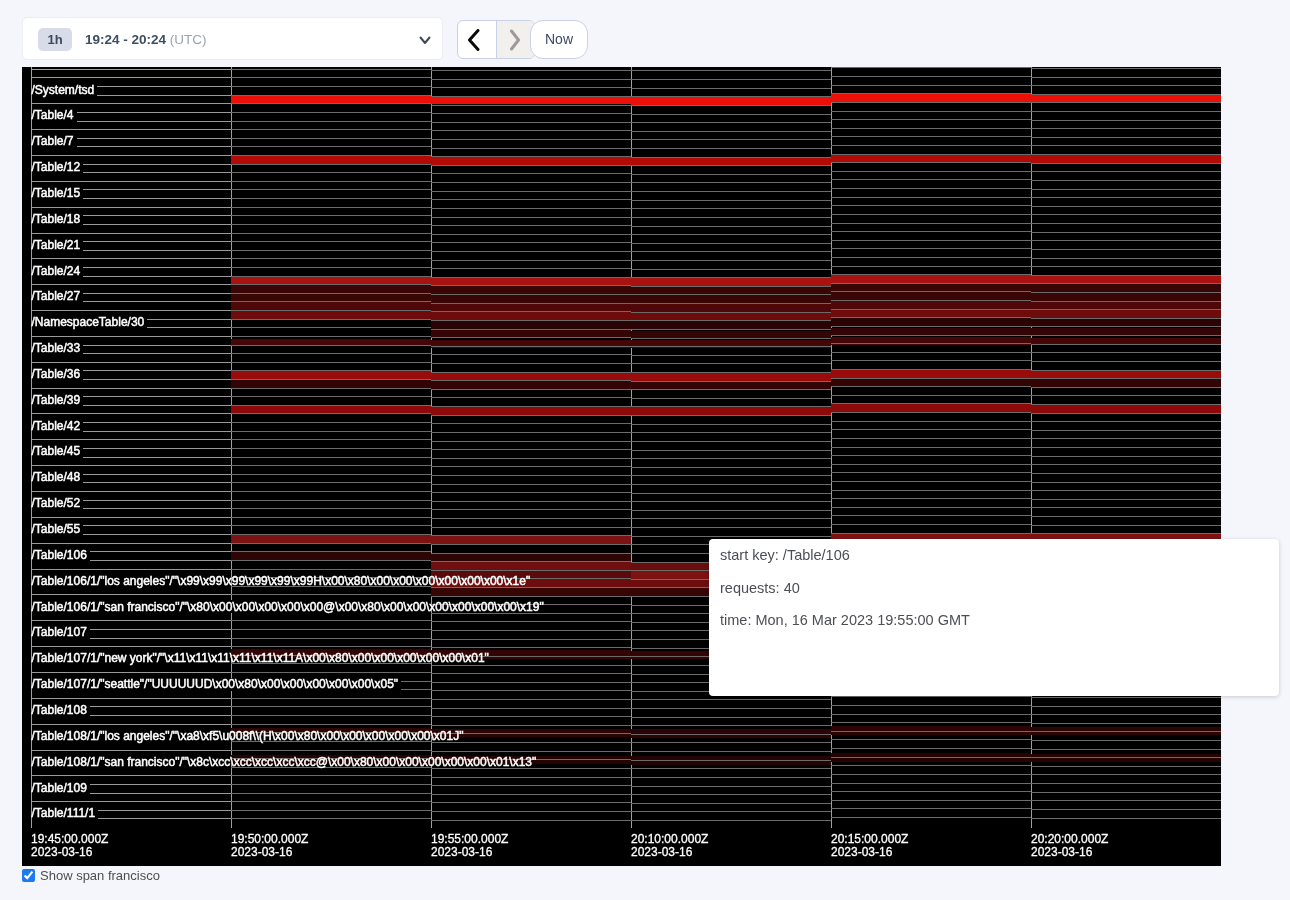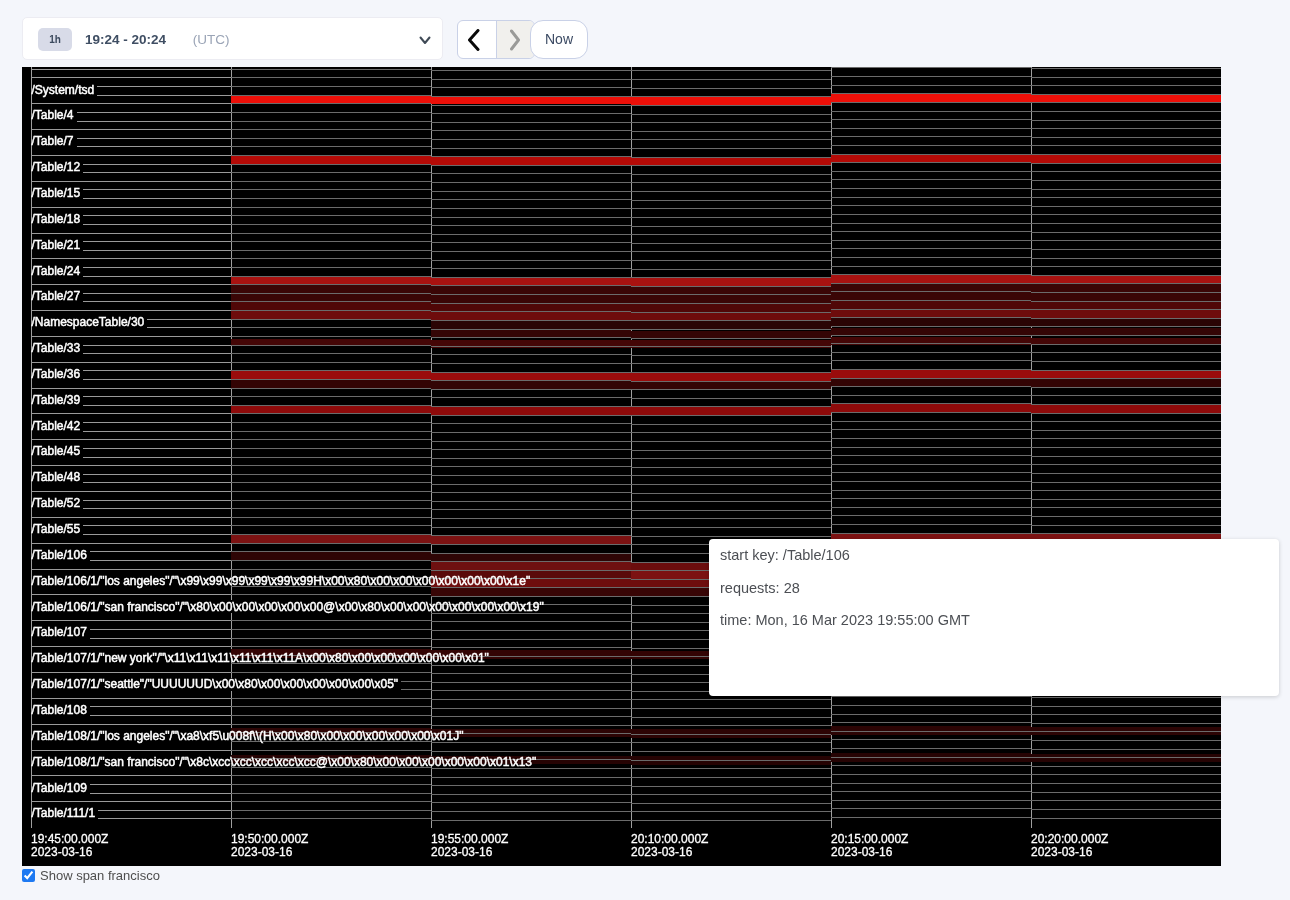--- a/index.html
+++ b/index.html
@@ -1,23 +1,23 @@
 <!DOCTYPE html>
 <html><head><meta charset="utf-8">
 <style>
   * { margin:0; padding:0; box-sizing:border-box; }
   html,body { width:1290px; height:900px; background:#f4f6fb; font-family:"Liberation Sans", sans-serif; }
   .selector { position:absolute; left:22px; top:17px; width:421px; height:43px; background:#fff;
               border:1px solid #ececf2; border-radius:5px; display:flex; align-items:center; }
   .badge { position:absolute; left:15px; top:10px; width:34px; height:23px; background:#d8dbe8;
-            border-radius:5px; color:#3c4a5e; font-size:10px; font-weight:bold; text-align:center;
+            border-radius:5px; color:#3c4a5e; font-size:13px; font-weight:bold; text-align:center;
             line-height:23px; }
   .trange { position:absolute; left:62px; top:0; height:43px; line-height:43px; font-size:13.5px;
              color:#3f4e63; font-weight:bold; white-space:pre; }
-  .trange span { color:#9aa4b6; font-weight:normal;margin-left:23px; }
+  .trange span { color:#9aa4b6; font-weight:normal; }
   .chev { position:absolute; right:11px; top:18px; }
   .navgrp { position:absolute; left:457px; top:20px; width:78px; height:39px;
              border:1px solid #c9d1e7; border-radius:6px; background:#fff; display:flex; overflow:hidden; }
   .navgrp .b1 { width:38.5px; height:100%; display:flex; align-items:center; justify-content:center; }
   .navgrp .b1 svg { margin-right:7px; }
   .navgrp .b2 { width:38.5px; height:100%; background:#f1f0ed; border-left:1px solid #c9d1e7;
                  display:flex; align-items:center; justify-content:center; }
   .nowbtn { position:absolute; left:530px; top:20px; width:58px; height:39px; background:#fff;
              border:1px solid #c9d1e7; border-radius:13px; color:#3b4a63; font-size:14px; font-weight:normal;
              text-align:center; line-height:37px; }
@@ -746,19 +746,19 @@
 <text x="609" y="776.2">20:10:00.000Z</text>
 <text x="609" y="788.8">2023-03-16</text>
 <text x="809" y="776.2">20:15:00.000Z</text>
 <text x="809" y="788.8">2023-03-16</text>
 <text x="1009" y="776.2">20:20:00.000Z</text>
 <text x="1009" y="788.8">2023-03-16</text>
 </g>
 </svg></div>
   <div class="tooltip">
     <div>start key: /Table/106</div>
-    <div>requests: 28</div>
+    <div>requests: 40</div>
     <div>time: Mon, 16 Mar 2023 19:55:00 GMT</div>
   </div>
   <div class="cbrow">
     <input type="checkbox" checked="" style="">
     <label>Show span francisco</label>
   </div>
 
 </body></html>

